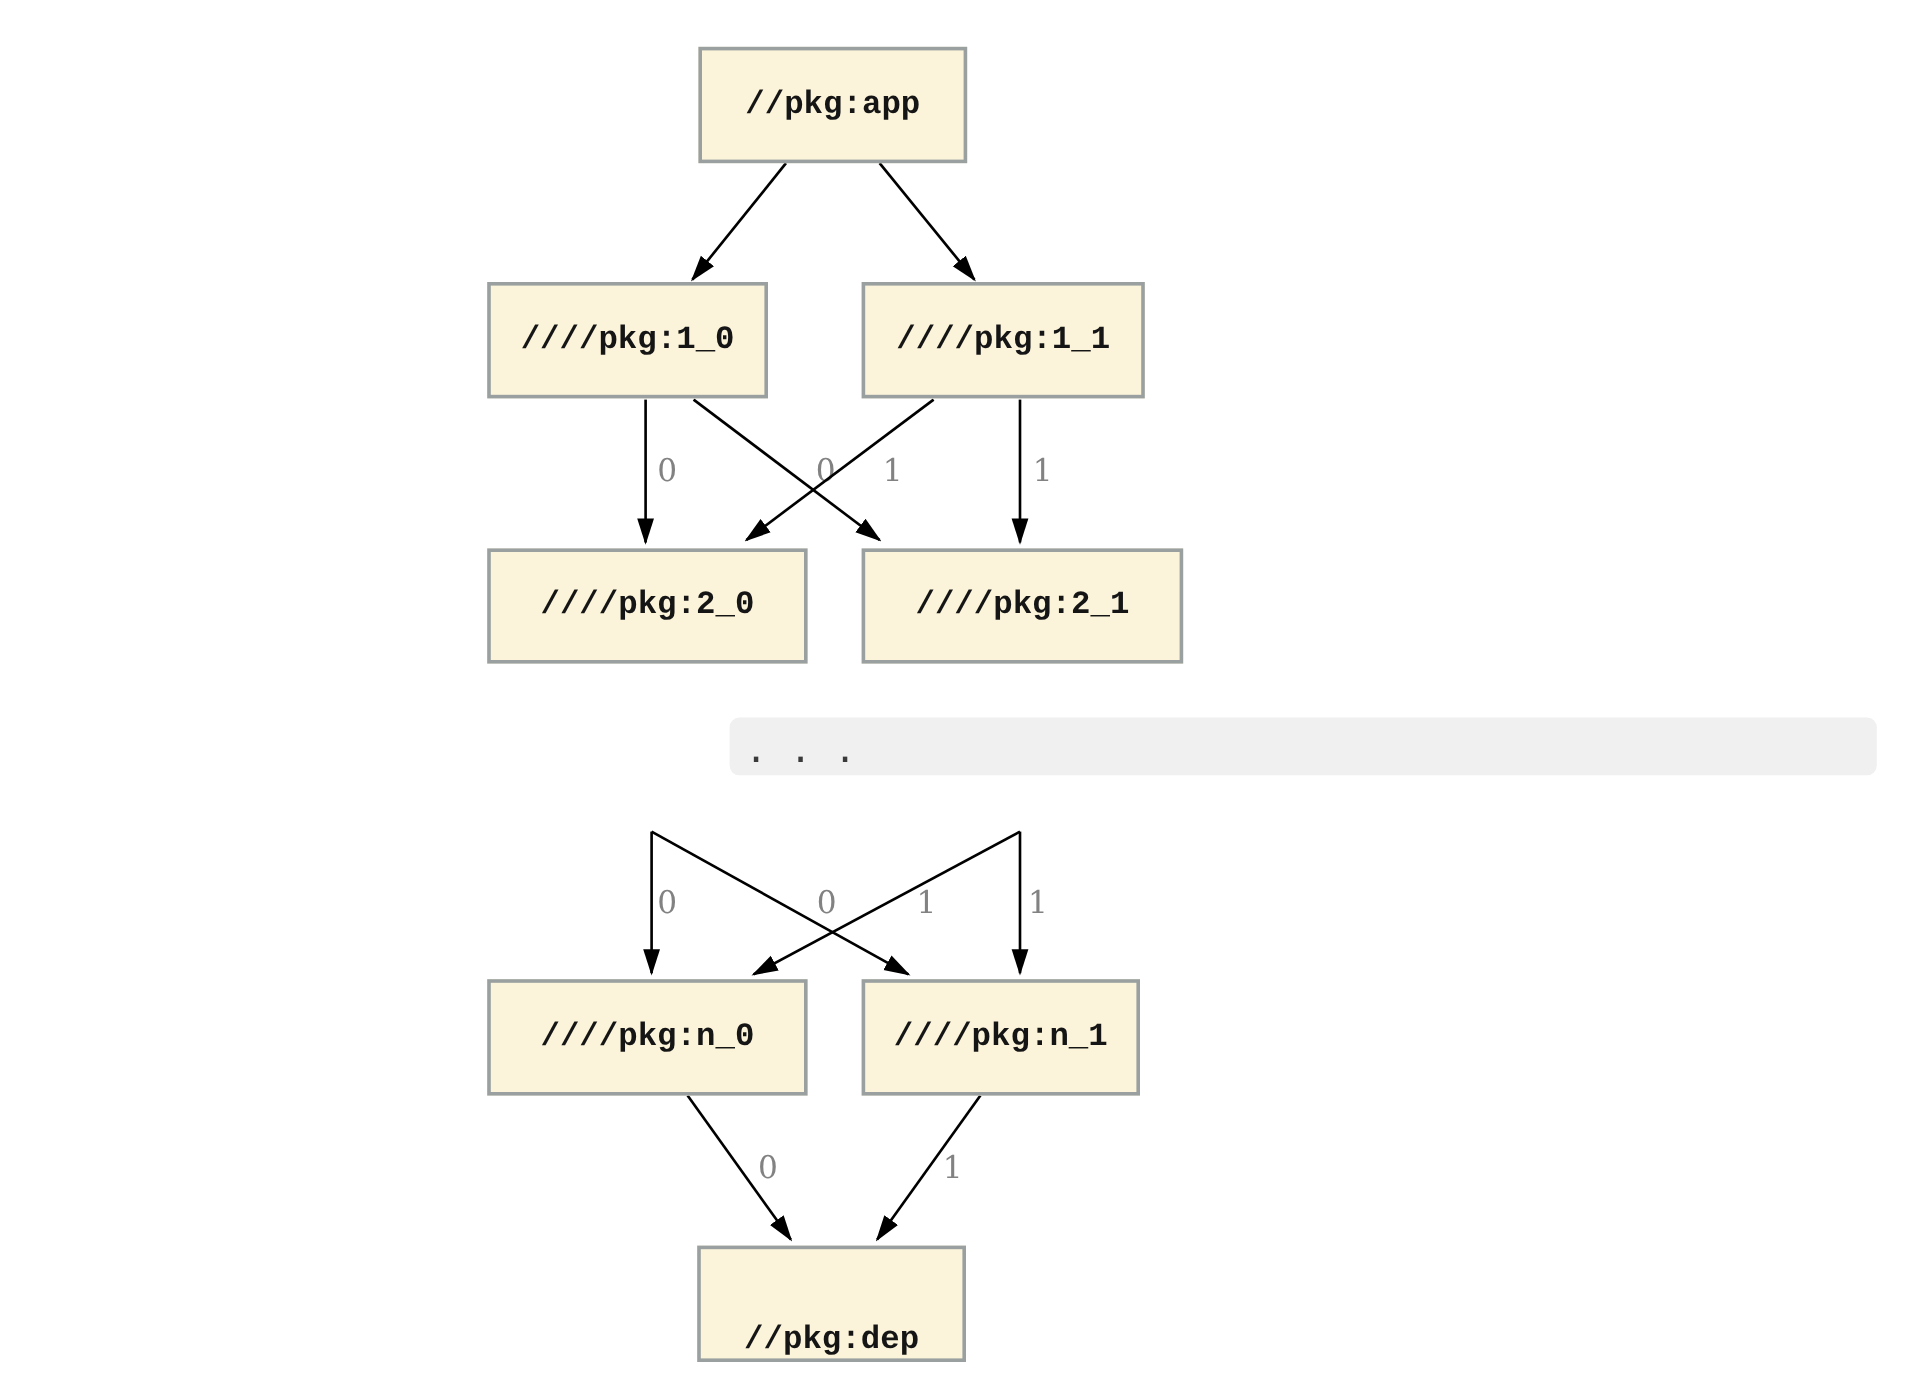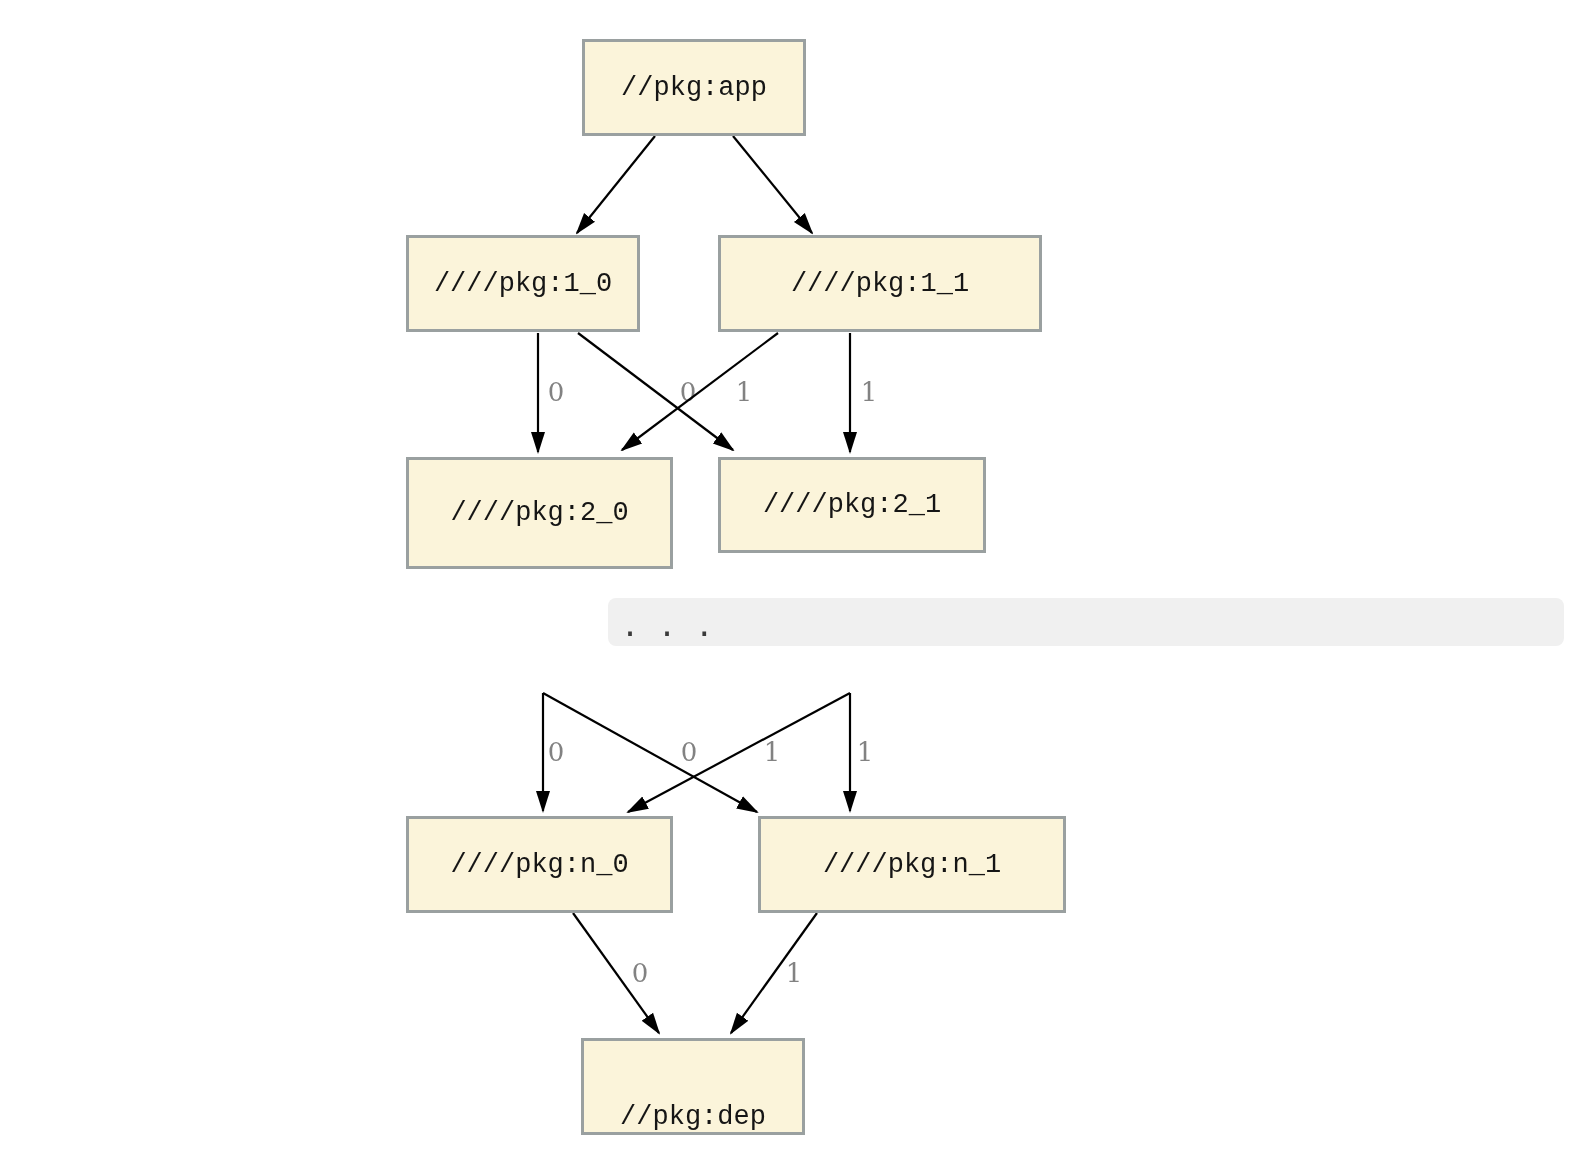--- a/index.html
+++ b/index.html
@@ -12,21 +12,21 @@
   }
   .node{
     position:absolute;
     box-sizing:border-box;
     background:var(--node-fill,#FBF4DA);
     border:3px solid var(--node-border,#9AA0A0);
     display:flex;align-items:center;justify-content:center;
   }
   .node .label{
     font-family:"Liberation Mono","DejaVu Sans Mono",monospace;
-    font-weight:400;
+    font-weight:700;
     font-size:27px;
     color:var(--node-text,#151515);
     white-space:pre;
   }
   .ellipsis-band{
     position:absolute;
     background:var(--ellipsis-fill,#F0F0F0);
     border-radius:8px;
   }
   .ellipsis-band .dots{
@@ -83,33 +83,33 @@
       <line x1="817" y1="913" x2="731" y2="1033" stroke="#000000" stroke-width="2.2" marker-end="url(#arrow)"></line>
       <text x="794" y="982" text-anchor="middle">1</text>
     </svg>
 
   <div class="node" style="left: 582px; top: 39px; width: 224px; height: 97px;">
     <span class="label">//pkg:app</span>
   </div>
   <div class="node" style="left: 406px; top: 235px; width: 234px; height: 97px;">
     <span class="label">////pkg:1_0</span>
   </div>
-  <div class="node" style="left: 718px; top: 235px; width: 324px; height: 97px;">
+  <div class="node" style="left: 718px; top: 235px; width: 236px; height: 97px;">
     <span class="label">////pkg:1_1</span>
   </div>
-  <div class="node" style="left: 406px; top: 457px; width: 267px; height: 112px;">
+  <div class="node" style="left: 406px; top: 457px; width: 267px; height: 96px;">
     <span class="label">////pkg:2_0</span>
   </div>
   <div class="node" style="left: 718px; top: 457px; width: 268px; height: 96px;">
     <span class="label">////pkg:2_1</span>
   </div>
   <div class="node" style="left: 406px; top: 816px; width: 267px; height: 97px; align-items: center;">
     <span class="label">////pkg:n_0</span>
   </div>
-  <div class="node" style="left: 718px; top: 816px; width: 308px; height: 97px; margin-left: 40px;">
+  <div class="node" style="left: 718px; top: 816px; width: 232px; height: 97px;">
     <span class="label">////pkg:n_1</span>
   </div>
   <div class="node" style="left: 581px; top: 1038px; width: 224px; height: 97px; align-items: flex-end;">
     <span class="label">//pkg:dep</span>
   </div>
 
   <div class="ellipsis-band" id="ellipsis-band" style="left: 608px; top: 598px; width: 956px; height: 48px;">
     <span class="dots">. . .</span>
   </div>
 

